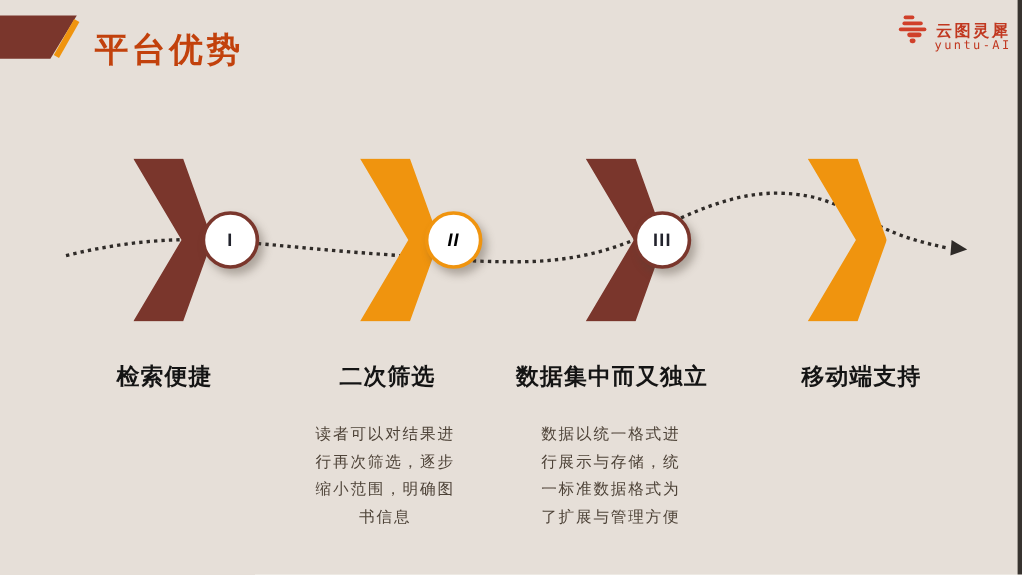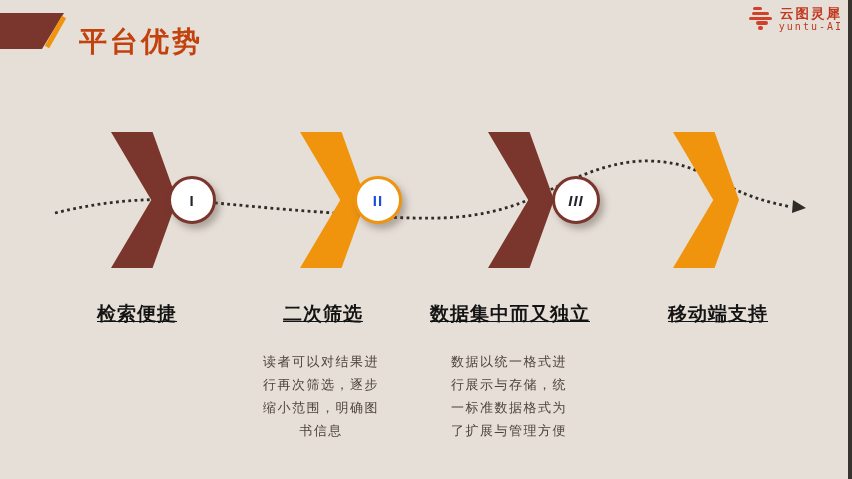--- a/index.html
+++ b/index.html
@@ -19,21 +19,21 @@
   .page-title {
     position:absolute; left:79px; top:23px;
     font-size:28px; font-weight:900; color:#c2410c; letter-spacing:3px;
   }
 
   
   .logo { position:absolute; top:6px; right:9px; display:flex; align-items:center; gap:5px; }
   .logo-icon { width:26px; display:flex; flex-direction:column; align-items:center; }
   .logo-icon .lb { height:3.4px; border-radius:2px; background:#d0402a; margin-bottom:1.6px; }
   .logo-text { display:flex; flex-direction:column; align-items:center; }
-  .logo-name { font-size:13.5px; font-weight:800; color:#c13820; letter-spacing:2px; line-height:15px; }
+  .logo-name { font-size:13.5px; font-weight:800; color:#c13820; letter-spacing:2px; line-height:15px;margin-top:12px; }
   .logo-sub  { font-size:10px; color:#c13820; letter-spacing:2px; line-height:11px; font-family:"DejaVu Sans Mono",monospace; }
 
   
   .flow-svg { position:absolute; left:0; top:0; width:852px; height:479px; z-index:1; }
 
   
   .chev {
     position:absolute; top:132px; width:66px; height:136px; z-index:2;
     clip-path: polygon(0 0, 63% 0, 100% 50%, 63% 100%, 0 100%, 61% 50%);
   }
@@ -42,26 +42,26 @@
 
   
   .num-circle {
     position:absolute; top:176px; width:48px; height:48px; z-index:3;
     border-radius:50%; background:#ffffff; border:3px solid;
     display:flex; align-items:center; justify-content:center;
     font-weight:800; font-size:15px; letter-spacing:1px;
     box-shadow: 4px 5px 7px rgba(80,68,58,0.38);
   }
   .num-circle.maroon { border-color:#7a362c; color:#22232c; }
-  .num-circle.orange { border-color:#f0940e; color:#1d4ed8; }
+  .num-circle.orange { border-color:#f0940e; color:#000000;font-style:italic; }
 
   
   .step-heading {
     position:absolute; top:301px; width:220px; text-align:center;
-    font-size:19px; font-weight:800; color:#141414; letter-spacing:1px; z-index:2;text-decoration:underline;
+    font-size:19px; font-weight:800; color:#141414; letter-spacing:1px; z-index:2;
   }
   .step-desc {
     position:absolute; top:350px; width:196px; text-align:center;
     font-size:13px; color:#4e4338; letter-spacing:1.5px; line-height:23px;
     white-space:pre-line; z-index:2;
   }
 </style>
 </head>
 <body>
 
@@ -109,21 +109,21 @@
   <div class="num-circle orange" style="left:354px;">
     <span>II</span>
   </div>
   <div class="step-heading" style="left:213px;">二次筛选</div>
   <div class="step-desc" style="left:223px;">读者可以对结果进
 行再次筛选，逐步
 缩小范围，明确图
 书信息</div>
 
   <div class="chev maroon" style="left:488px;"></div>
-  <div class="num-circle maroon" style="left:552px;font-style:italic;">
+  <div class="num-circle maroon" style="left:528px;">
     <span>III</span>
   </div>
   <div class="step-heading" style="left:400px;">数据集中而又独立</div>
   <div class="step-desc" style="left:411px;">数据以统一格式进
 行展示与存储，统
 一标准数据格式为
 了扩展与管理方便</div>
 
   <div class="chev orange" style="left:673px;"></div>
   <div class="step-heading" style="left:608px;">移动端支持</div>

